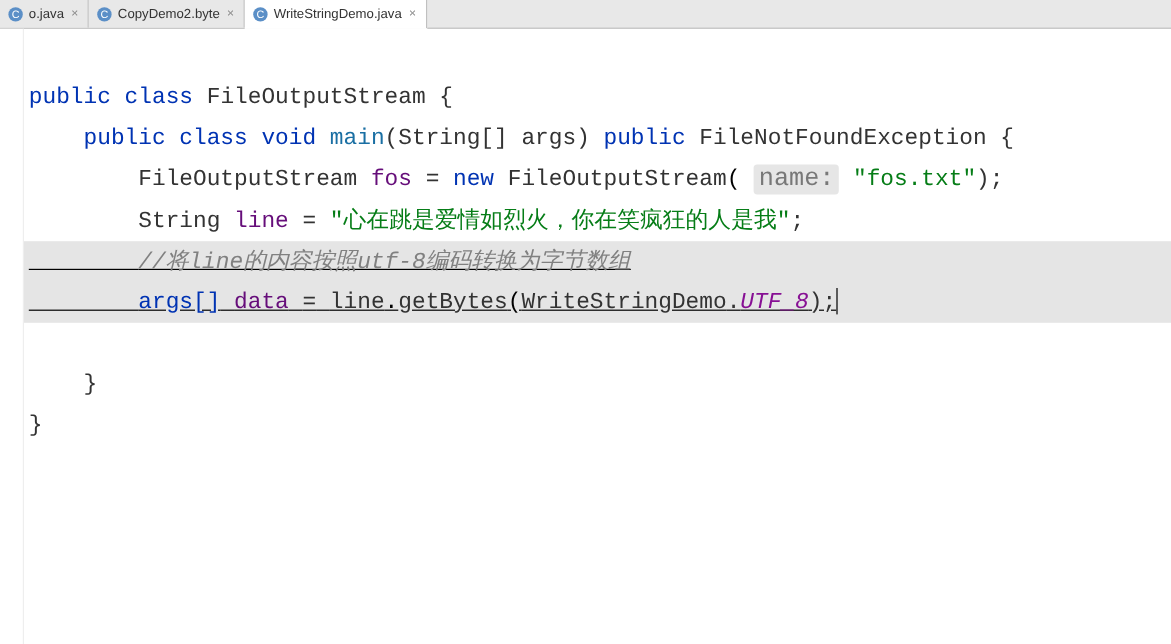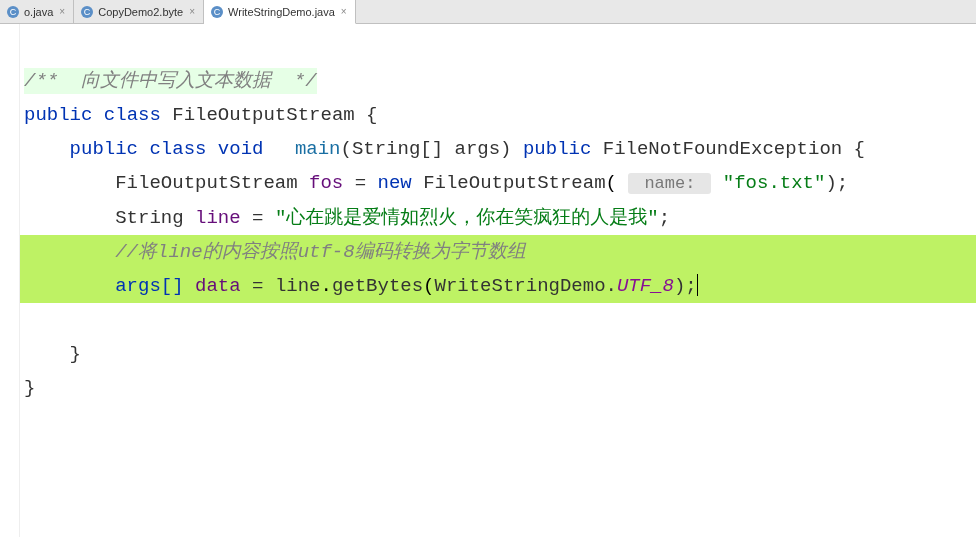--- a/index.html
+++ b/index.html
@@ -68,35 +68,36 @@
     position: relative;
   }
   .code-line {
     white-space: pre;
     padding-left: 4px;
   }
   .kw { color: #0033b3; }
   .comment-doc-hl { color: #808080; font-style: italic; background: #e6ffe6; padding: 2px 0; }
   .comment-line { color: #808080; font-style: italic; }
   .string { color: #067d17; }
-  .method { color: #1a6fa3; margin-left: 20px; }
+  .method { color: #1a6fa3; }
   .ident { color: #333; }
   .type { color: #333; }
   .punct { color: #333; }
   .param-hint {
     background: #e6e6e6;
     color: #787878;
     border-radius: 3px;
-    padding: 1px 16px;
-    font-size: 17px;
+    padding: 1px 4px;
+    font-size: 21px;
   }
   .const-ref { color: #871094; font-style: italic; text-align: right; }
   .local-var { color: #660e7a; }
   .highlight-line {
-    background: #bef264;
+    background: #e5e5e5;
+    text-decoration: underline;
   }
   .watermark {
     position: absolute;
     top: 243px;
     right: 105px;
     color: #a0a0a0;
     font-size: 11px;
     font-family: Arial, sans-serif;
     z-index: 10;
   }
@@ -143,21 +144,20 @@
     <span>WriteStringDemo.java</span>
     <span class="tab-close">×</span>
   </div>
 </div>
 
 <div class="editor-area">
   <div class="gutter"></div>
   <div class="code-container">
 
 
-    <div class="code-line"><span class="comment-doc-hl">/**  向文件中写入文本数据  */</span></div>
 
     <div class="code-line"><span class="kw">public</span> <span class="kw">class</span> <span class="type">FileOutputStream</span> <span class="punct">{</span></div>
 
     <div class="code-line">    <span class="kw">public</span> <span class="kw">class</span> <span class="kw">void</span> <span class="method">main</span><span class="punct">(String[] args)</span> <span class="kw">public</span> <span class="type">FileNotFoundException</span> <span class="punct">{</span></div>
 
     <div class="code-line">        <span class="type">FileOutputStream</span> <span class="local-var">fos</span> <span class="punct">=</span> <span class="kw">new</span> <span class="type">FileOutputStream</span>( <span class="param-hint">name:</span> <span class="string">"fos.txt"</span><span class="punct">);</span></div>
 
     <div class="code-line">        <span class="type">String</span> <span class="local-var">line</span> <span class="punct">=</span> <span class="string">"心在跳是爱情如烈火，你在笑疯狂的人是我"</span><span class="punct">;</span></div>
 
     <div class="code-line highlight-line">        <span class="comment-line">//将line的内容按照utf-8编码转换为字节数组</span></div>

